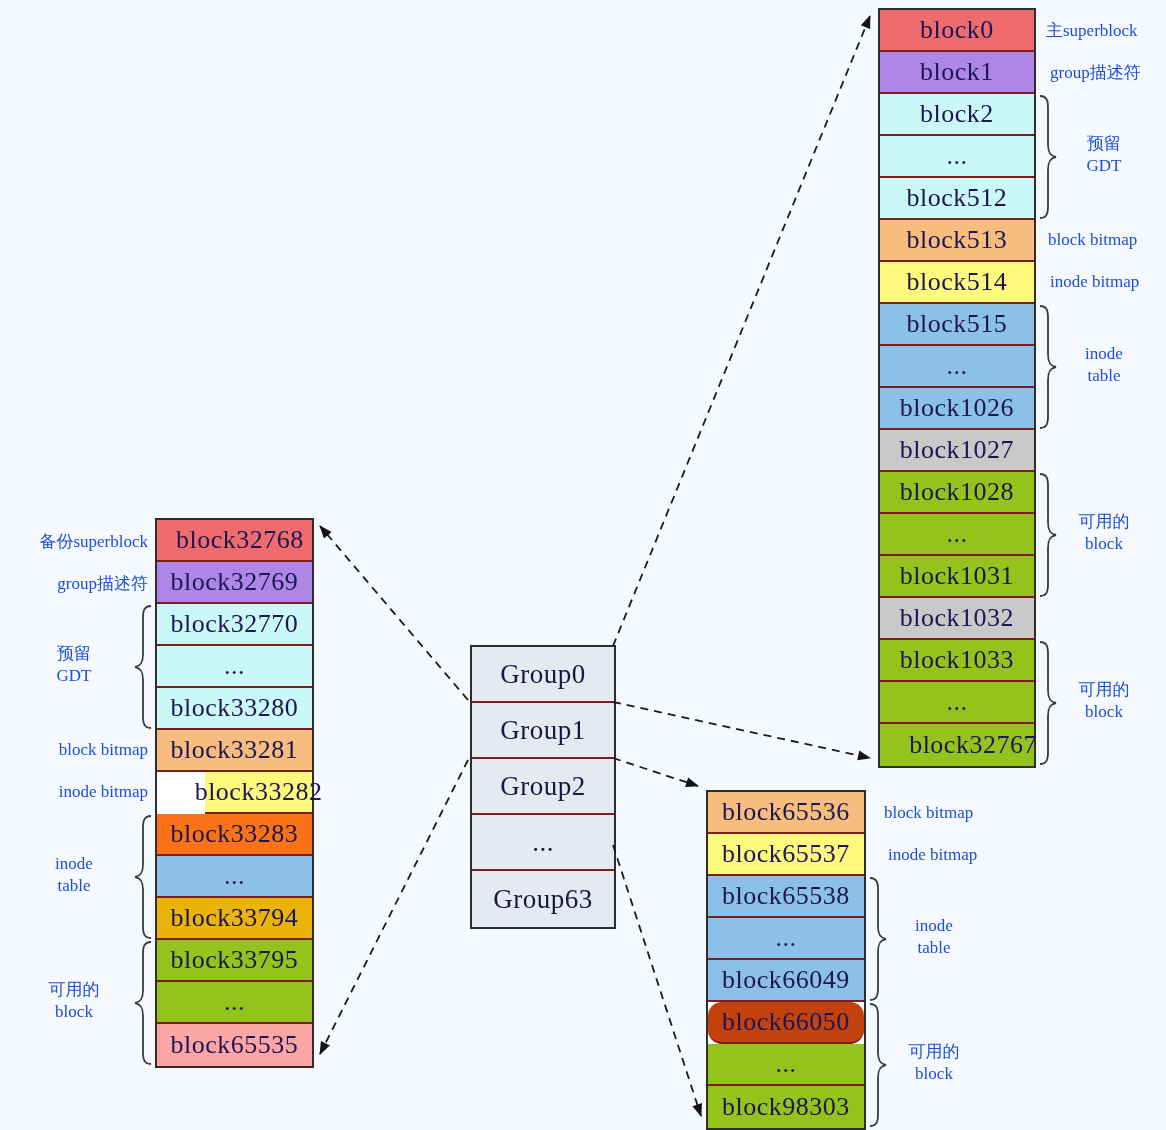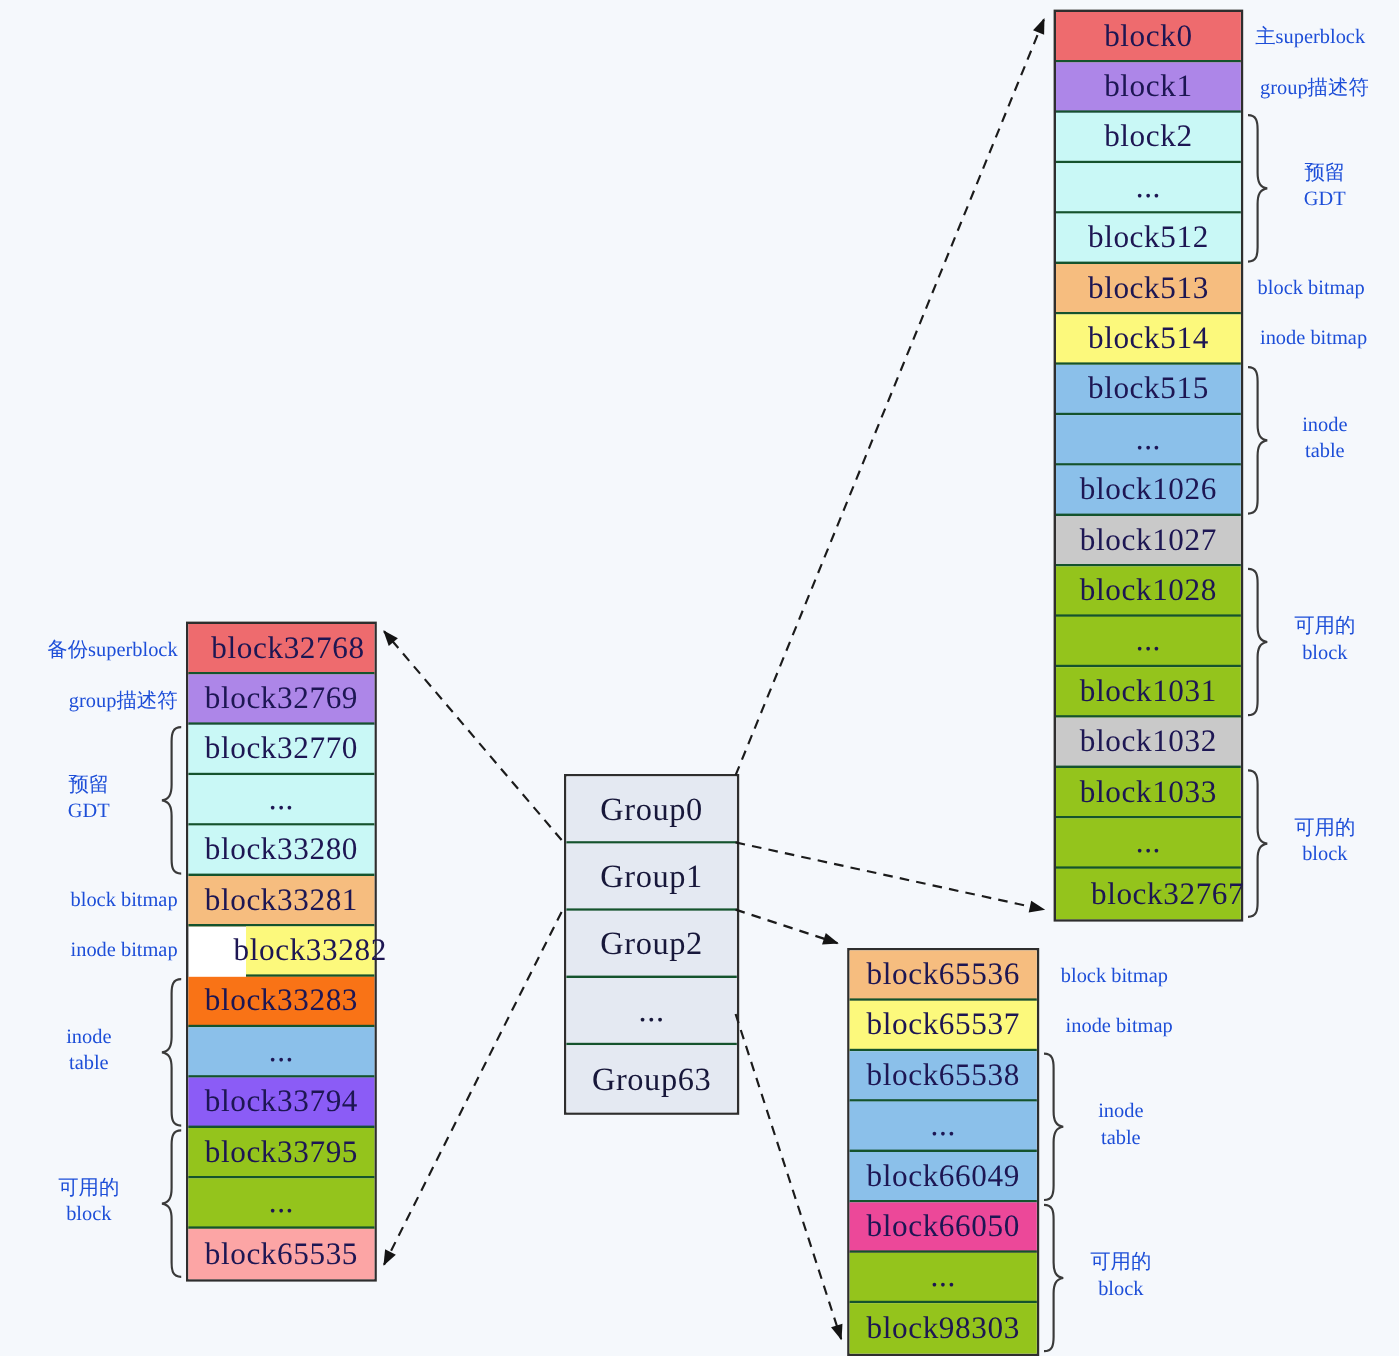--- a/index.html
+++ b/index.html
@@ -1,19 +1,19 @@
 <!DOCTYPE html>
 <html><head>
 <meta charset="utf-8">
 <style>
   html,body{margin:0;padding:0;background:#ffffff;}
   .canvas{position:relative;width:1166px;height:1130px;background:#f5f8fc;
           font-family:"Liberation Serif","DejaVu Serif",serif;overflow:hidden;}
   .stack{position:absolute;border:2px solid #2e2e2e;display:flex;flex-direction:column;z-index:2;background:#fff;}
-  .cell{box-sizing:border-box;height:42px;flex:0 0 42px;border-bottom:2px solid #14532d;
+  .cell{box-sizing:border-box;height:42px;flex:0 0 42px;border-bottom:2px solid #7f1d1d;
         display:flex;align-items:center;justify-content:center;}
   .cell:last-child{border-bottom:none;}
   .cell-label{font-size:26px;color:#1d1653;letter-spacing:.5px;}
   .stack-center .cell{height:56px;flex:0 0 56px;}
   .stack-center .cell-label{font-size:27px;color:#17173a;}
   .ann{position:absolute;font-size:17px;color:#1d4ed8;z-index:3;white-space:nowrap;}
   .ann.two{text-align:center;}
   .ann.two span{display:block;line-height:22px;}
   .ann.right{text-align:right;}
   .brace{position:absolute;z-index:3;}
@@ -120,21 +120,21 @@
       </div>
     <div class="cell" style="background: rgb(252, 249, 124); margin-left: 48px;">
         <span class="cell-label">block33282</span>
       </div>
     <div class="cell" style="background: #f97316;">
         <span class="cell-label">block33283</span>
       </div>
     <div class="cell" style="background: rgb(139, 192, 234);">
         <span class="cell-label">...</span>
       </div>
-    <div class="cell" style="background: #8b5cf6;">
+    <div class="cell" style="background: #eab308;">
         <span class="cell-label">block33794</span>
       </div>
     <div class="cell" style="background: rgb(148, 196, 28);">
         <span class="cell-label">block33795</span>
       </div>
     <div class="cell" style="background: rgb(148, 196, 28);">
         <span class="cell-label">...</span>
       </div>
     <div class="cell" style="background: #fca5a5;">
         <span class="cell-label">block65535</span>
@@ -150,21 +150,21 @@
       </div>
     <div class="cell" style="background: rgb(139, 192, 234);">
         <span class="cell-label">block65538</span>
       </div>
     <div class="cell" style="background: rgb(139, 192, 234);">
         <span class="cell-label">...</span>
       </div>
     <div class="cell" style="background: rgb(139, 192, 234);">
         <span class="cell-label">block66049</span>
       </div>
-    <div class="cell" style="background: #ec4899;">
+    <div class="cell" style="background: #c2410c; border-radius: 14px;">
         <span class="cell-label">block66050</span>
       </div>
     <div class="cell" style="background: rgb(148, 196, 28);">
         <span class="cell-label">...</span>
       </div>
     <div class="cell" style="background: rgb(148, 196, 28);">
         <span class="cell-label">block98303</span>
       </div>
   </div>
 

